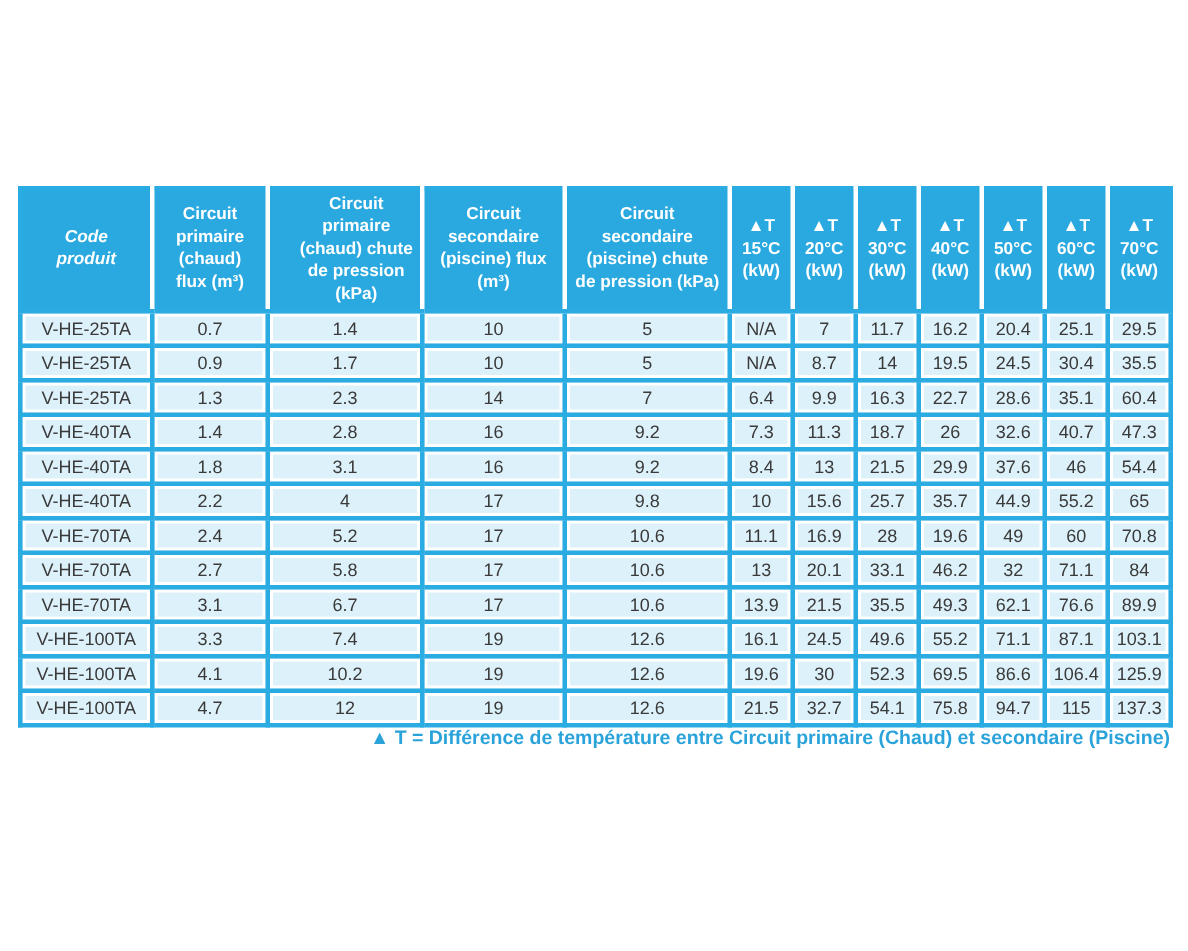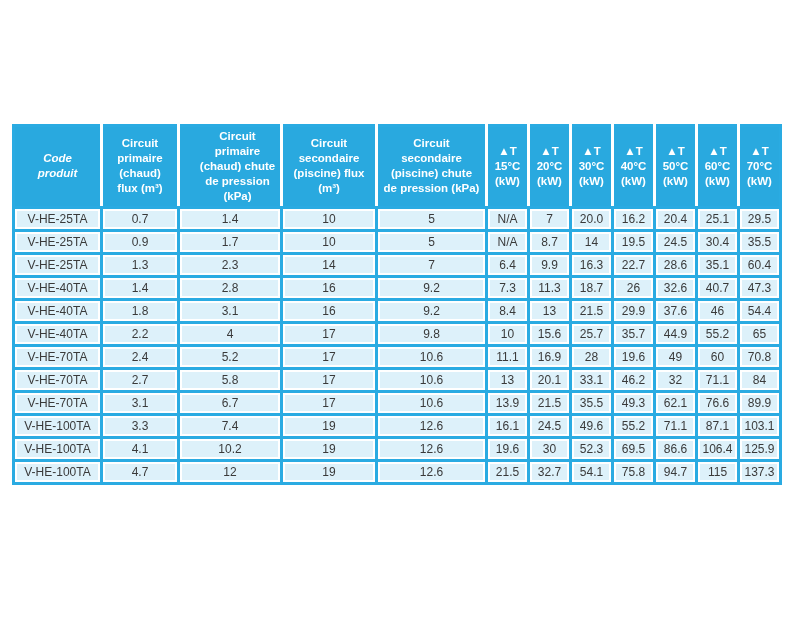--- a/index.html
+++ b/index.html
@@ -129,21 +129,21 @@
     </thead>
     <tbody id="table-body">
         <tr>
           <td>V-HE-25TA</td>
           <td>0.7</td>
           <td>1.4</td>
           <td>10</td>
           <td>5</td>
           <td>N/A</td>
           <td>7</td>
-          <td>20.0</td>
+          <td>11.7</td>
           <td>16.2</td>
           <td>20.4</td>
           <td>25.1</td>
           <td>29.5</td>
         </tr>
         <tr>
           <td>V-HE-25TA</td>
           <td>0.9</td>
           <td>1.7</td>
           <td>10</td>
@@ -292,14 +292,15 @@
           <td>32.7</td>
           <td>54.1</td>
           <td>75.8</td>
           <td>94.7</td>
           <td>115</td>
           <td>137.3</td>
         </tr>
       </tbody>
   </table>
 
+  <div class="footnote">▲ T = Différence de température entre Circuit primaire (Chaud) et secondaire (Piscine)</div>
 
 </div>
 
 </body></html>

